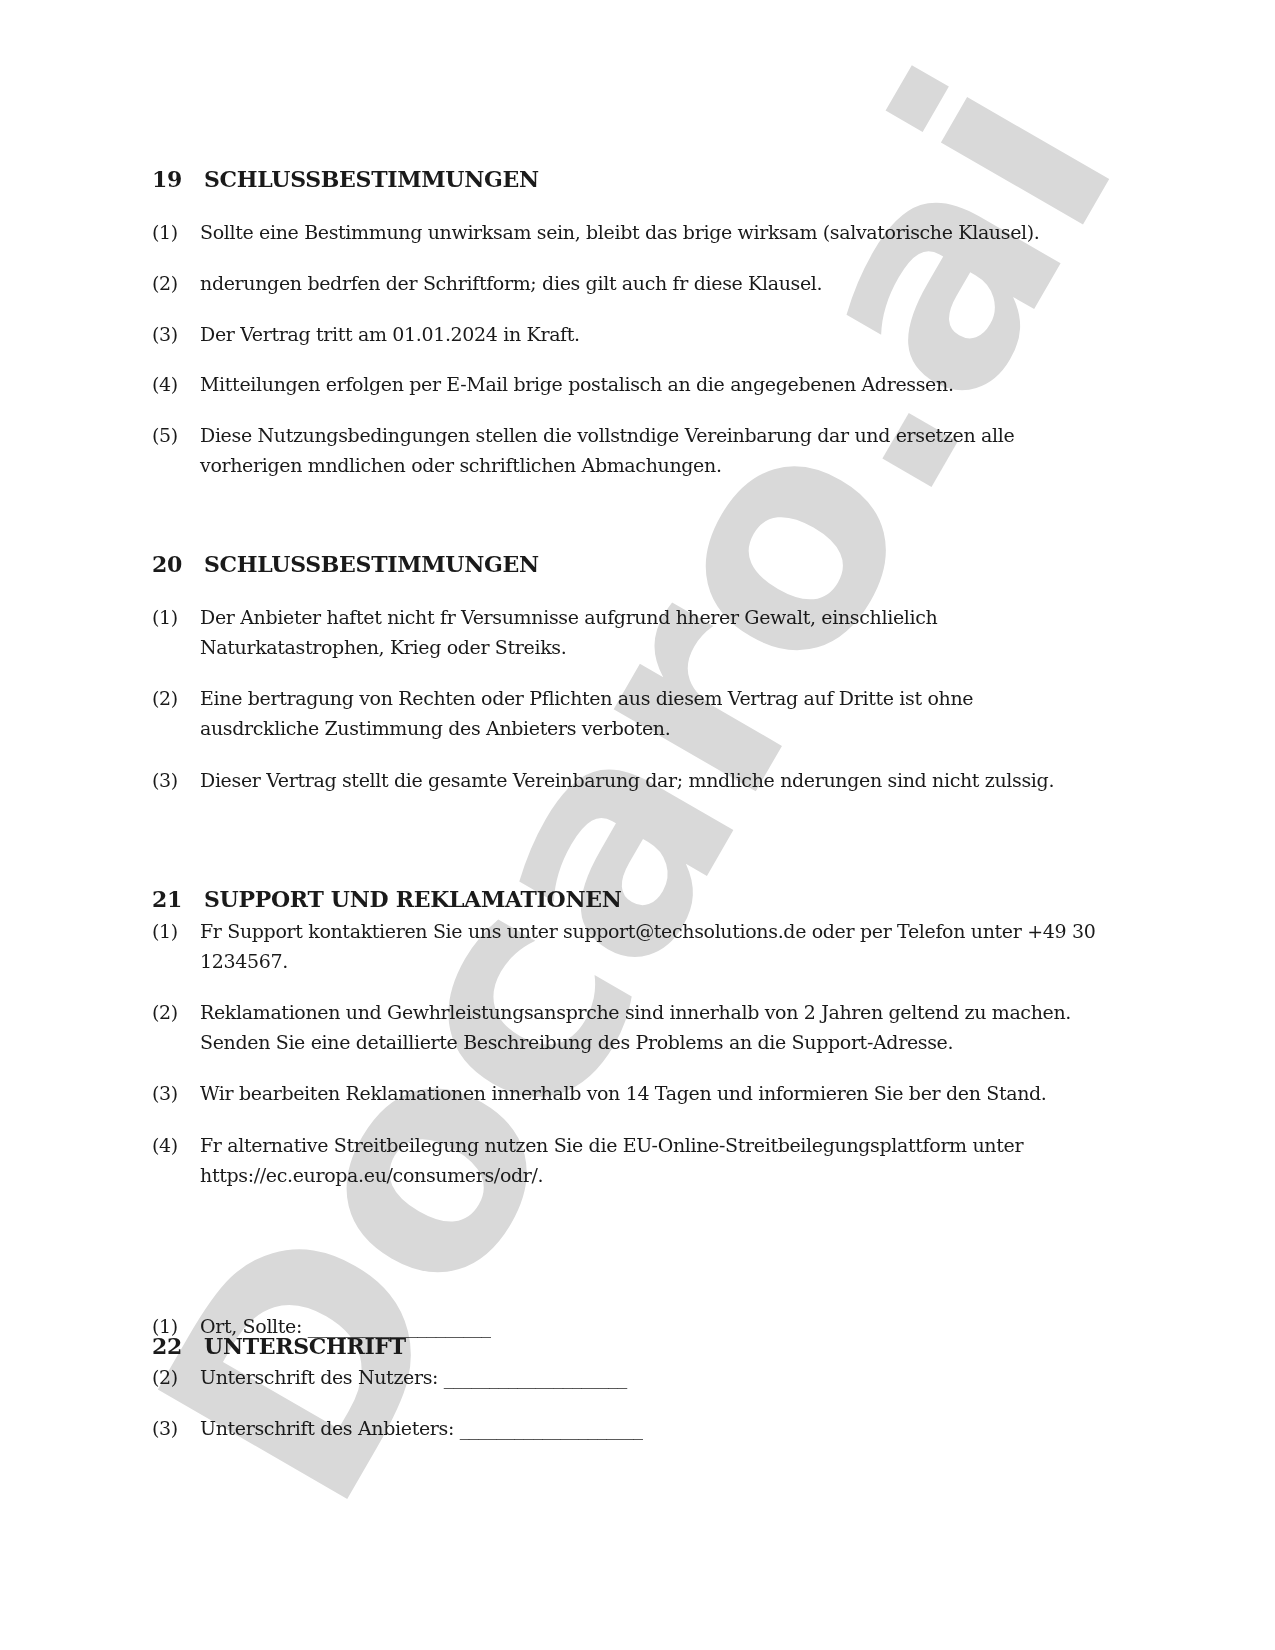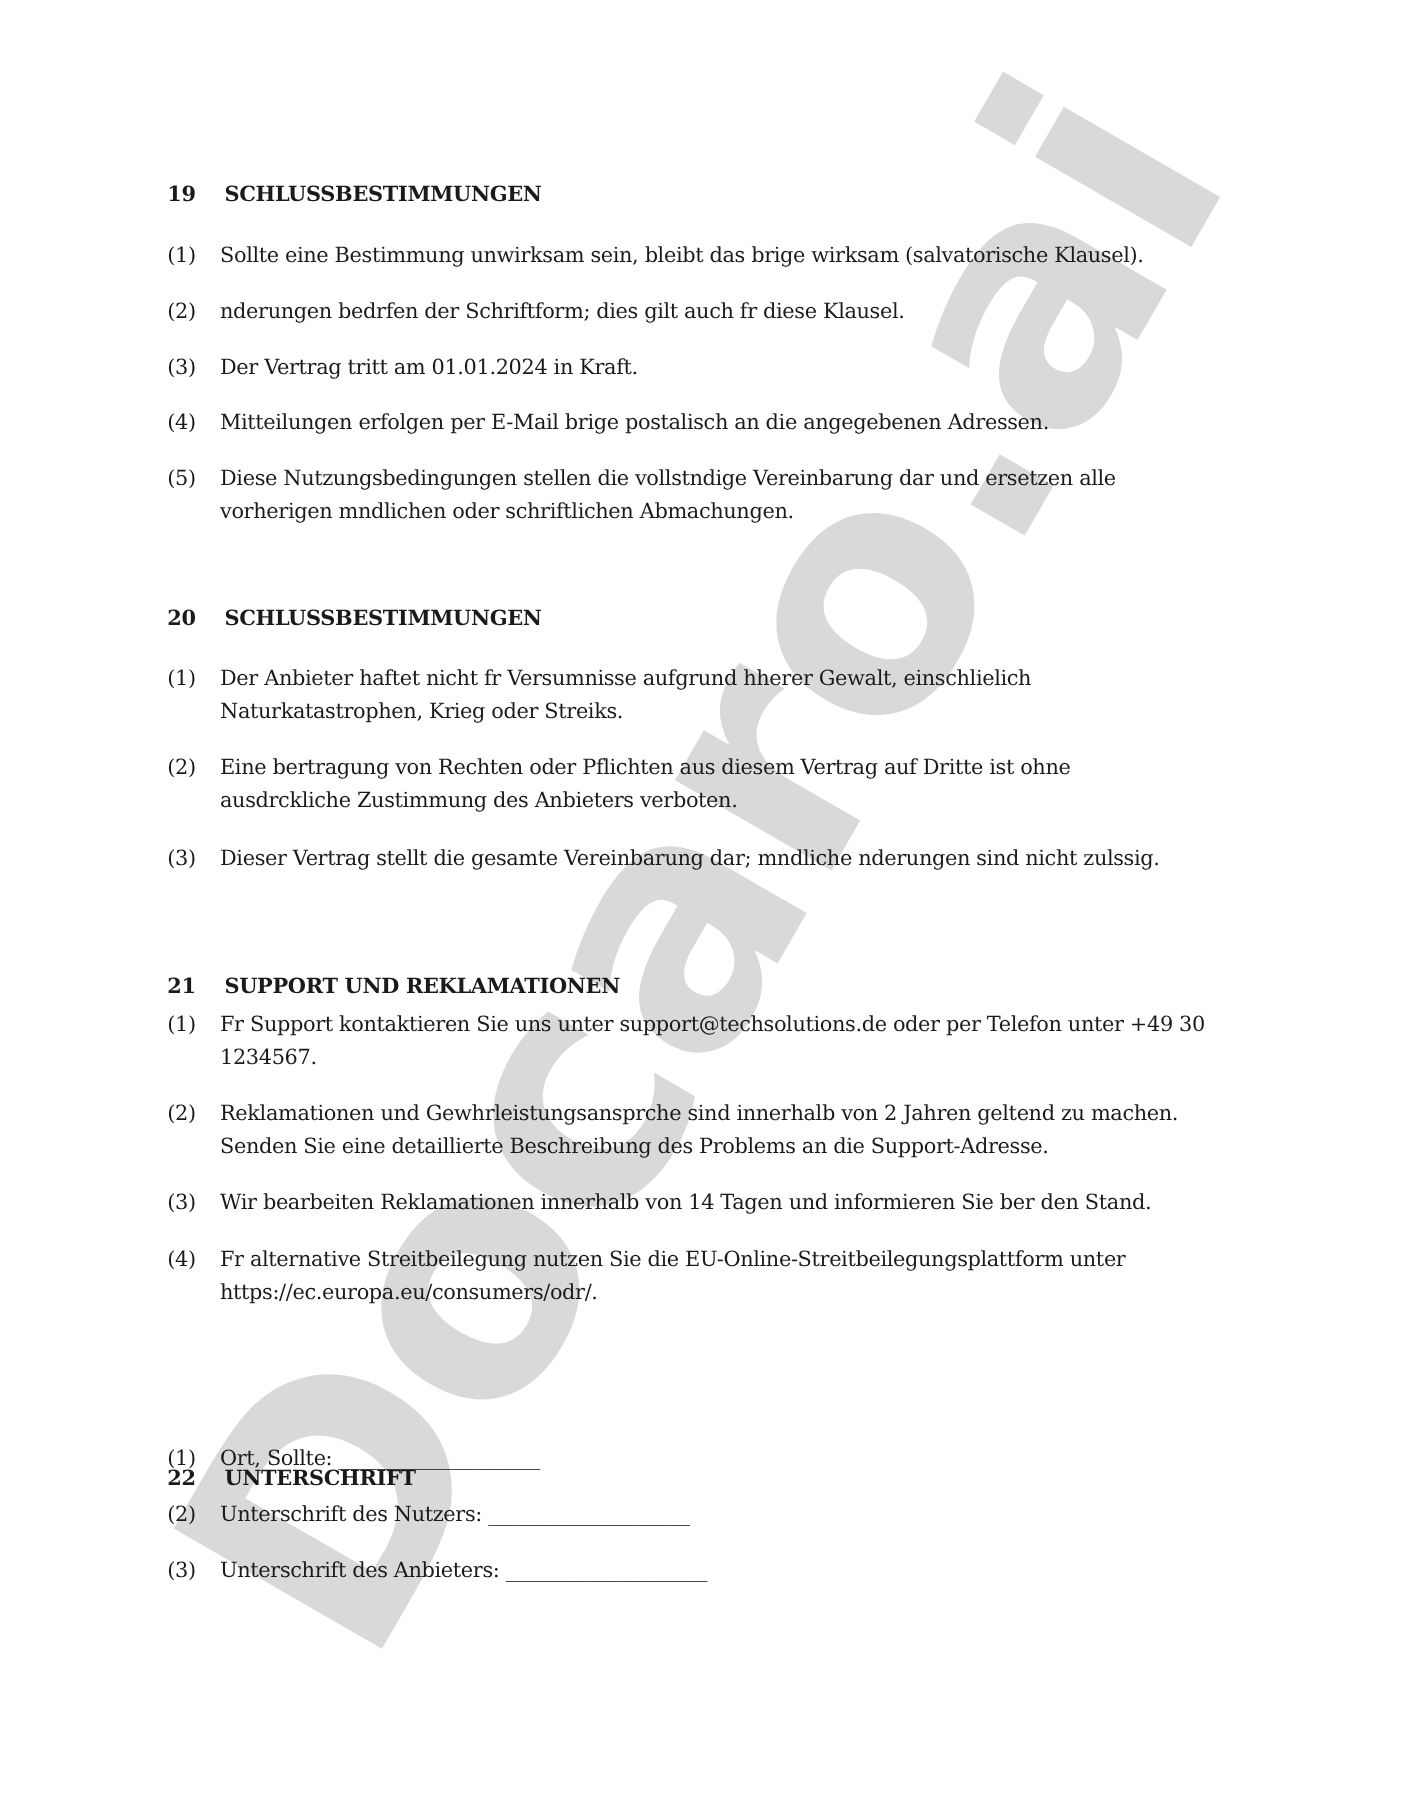--- a/index.html
+++ b/index.html
@@ -6,21 +6,21 @@
   body { width: 1275px; height: 1650px; position: relative; overflow: hidden;
          font-family: "DejaVu Serif", "Liberation Serif", serif; color: #1a1a1a; }
   .page { position: absolute; left: 0; top: 0; width: 1275px; height: 1650px; }
   .watermark { position: absolute; left: 0; top: 0; width: 1275px; height: 1650px;
                pointer-events: none; z-index: 0; overflow: hidden; }
   .watermark span { position: absolute; left: 637px; top: 790px;
       transform: translate(-50%, -50%) rotate(-60deg);
       font-family: "DejaVu Sans", "Liberation Sans", sans-serif; font-weight: bold;
       font-size: 300px; color: #d9d9d9; white-space: nowrap; letter-spacing: -4px; }
   .content { position: absolute; left: 0; top: 0; width: 1275px; z-index: 1; }
-  .heading { position: absolute; left: 152px; font-weight: bold; font-size: 19px;
+  .heading { position: absolute; left: 152px; font-weight: bold; font-size: 22px;
              font-family: "DejaVu Serif", serif; letter-spacing: -0.3px; }
   .heading .num { display: inline-block; width: 52px; }
   .item { position: absolute; left: 152px; width: 950px; font-size: 19px; line-height: 30px;
           letter-spacing: -0.35px; }
   .item .num { position: absolute; left: 0; top: 0; width: 52px; }
   .item .text { display: block; margin-left: 48px; }
 </style>
 </head>
 <body>
 

